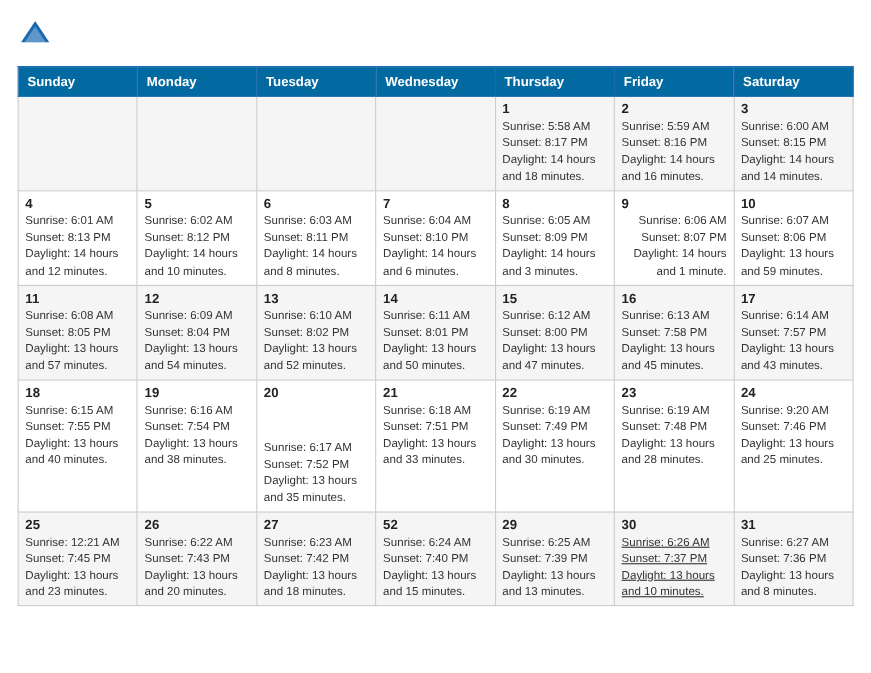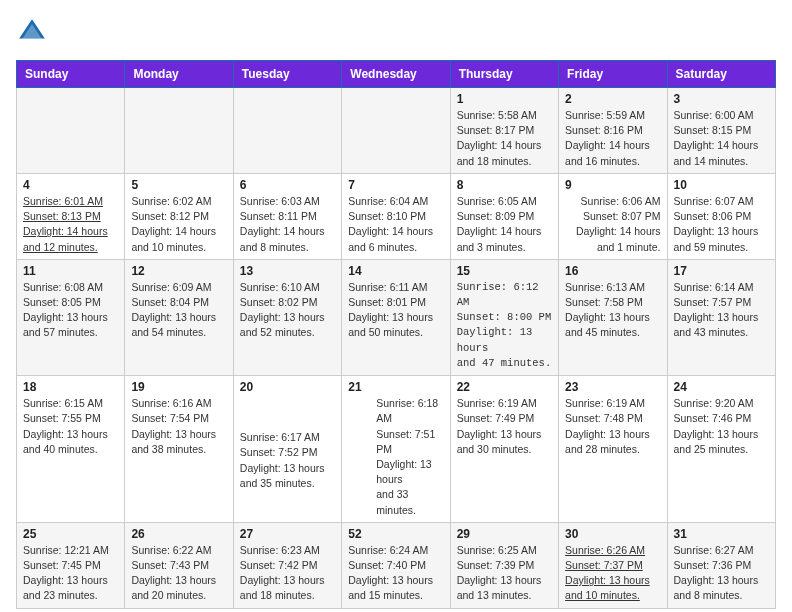--- a/index.html
+++ b/index.html
@@ -45,21 +45,21 @@
       font-size: 16px;
       color: #444;
       margin-top: 2px;
     }
     table {
       width: 100%;
       border-collapse: collapse;
       font-size: 11px;
     }
     thead th {
-      background: #6d28d9;
+      background: #0369a1;
       color: #fff;
       text-align: left;
       padding: 6px 8px;
       font-size: 12px;
       font-weight: 600;
       border: 1px solid #1a6ab1;
     }
     tbody td {
       border: 1px solid #ccc;
       vertical-align: top;
@@ -146,21 +146,21 @@
           <span class="day-number">3</span>
           <div class="day-info" style="white-space: pre-line;">Sunrise: 6:00 AM
 Sunset: 8:15 PM
 Daylight: 14 hours
 and 14 minutes.</div>
         </td>
       </tr>
       <tr>
         <td>
           <span class="day-number">4</span>
-          <div class="day-info" style="white-space: pre-line; text-decoration: underline;">Sunrise: 6:01 AM
+          <div class="day-info" style="white-space: pre-line;">Sunrise: 6:01 AM
 Sunset: 8:13 PM
 Daylight: 14 hours
 and 12 minutes.</div>
         </td>
         <td>
           <span class="day-number">5</span>
           <div class="day-info" style="white-space: pre-line;">Sunrise: 6:02 AM
 Sunset: 8:12 PM
 Daylight: 14 hours
 and 10 minutes.</div>
@@ -225,21 +225,21 @@
         </td>
         <td>
           <span class="day-number">14</span>
           <div class="day-info" style="white-space: pre-line;">Sunrise: 6:11 AM
 Sunset: 8:01 PM
 Daylight: 13 hours
 and 50 minutes.</div>
         </td>
         <td>
           <span class="day-number">15</span>
-          <div class="day-info" style="white-space: pre-line; font-family: Liberation Mono, monospace;">Sunrise: 6:12 AM
+          <div class="day-info" style="white-space: pre-line;">Sunrise: 6:12 AM
 Sunset: 8:00 PM
 Daylight: 13 hours
 and 47 minutes.</div>
         </td>
         <td>
           <span class="day-number">16</span>
           <div class="day-info" style="white-space: pre-line;">Sunrise: 6:13 AM
 Sunset: 7:58 PM
 Daylight: 13 hours
 and 45 minutes.</div>
@@ -269,21 +269,21 @@
         </td>
         <td>
           <span class="day-number">20</span>
           <div class="day-info" style="white-space: pre-line; margin-top: 36px;">Sunrise: 6:17 AM
 Sunset: 7:52 PM
 Daylight: 13 hours
 and 35 minutes.</div>
         </td>
         <td>
           <span class="day-number">21</span>
-          <div class="day-info" style="white-space: pre-line; margin-left: 28px;">Sunrise: 6:18 AM
+          <div class="day-info" style="white-space: pre-line;">Sunrise: 6:18 AM
 Sunset: 7:51 PM
 Daylight: 13 hours
 and 33 minutes.</div>
         </td>
         <td>
           <span class="day-number">22</span>
           <div class="day-info" style="white-space: pre-line;">Sunrise: 6:19 AM
 Sunset: 7:49 PM
 Daylight: 13 hours
 and 30 minutes.</div>

